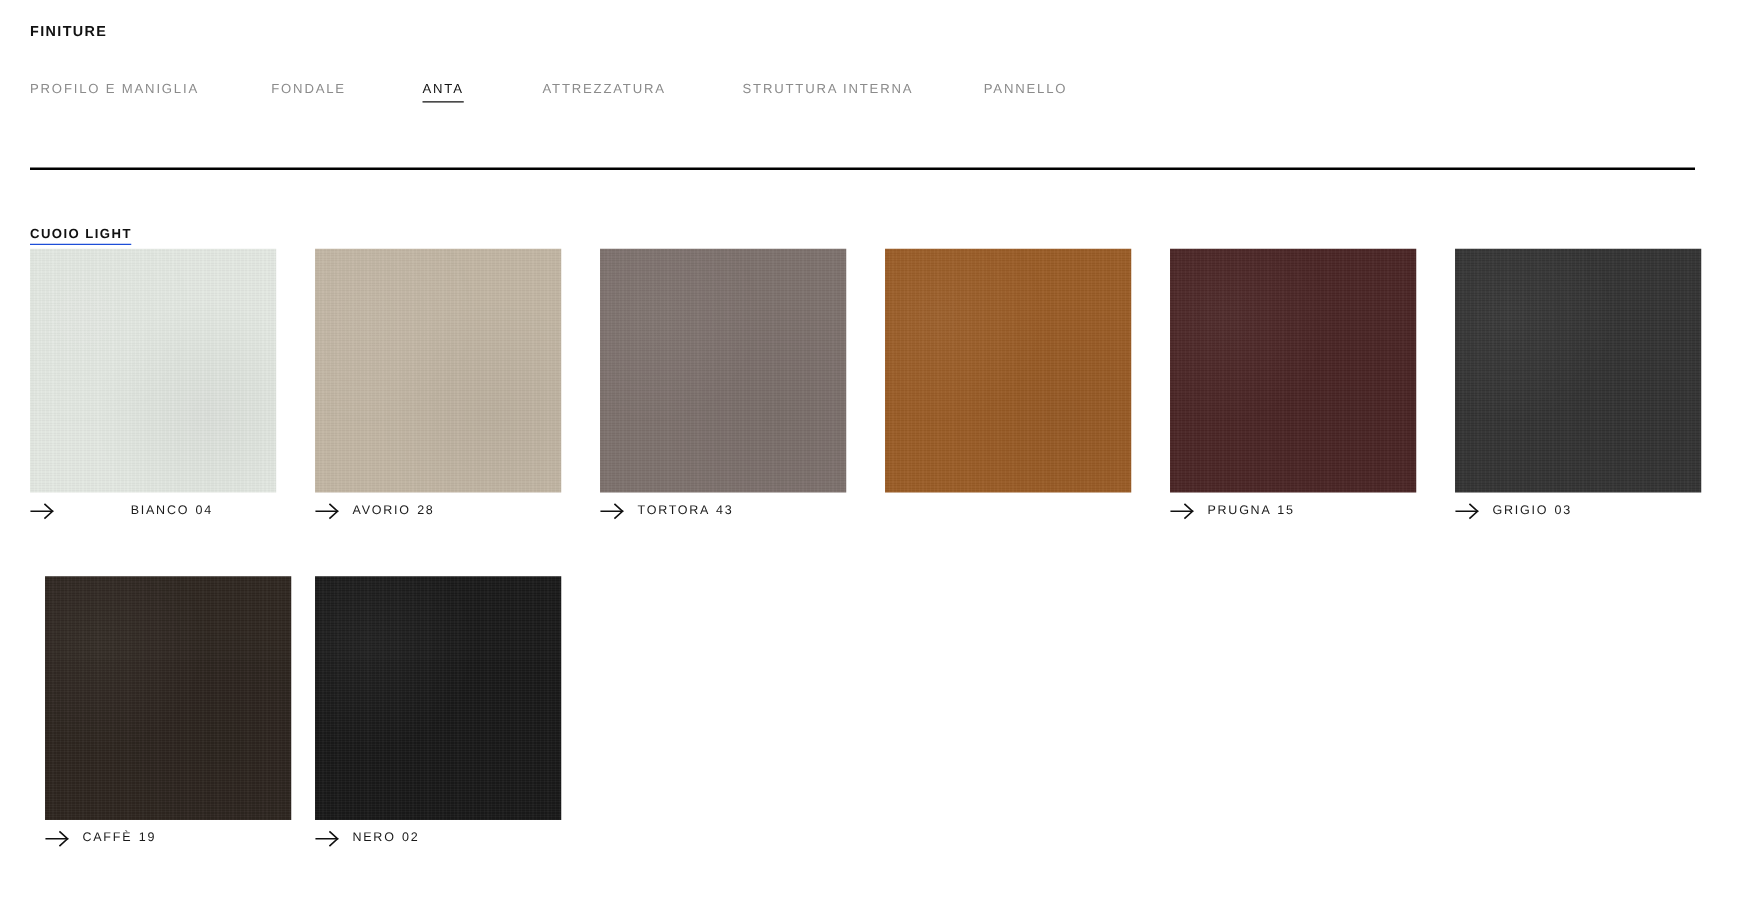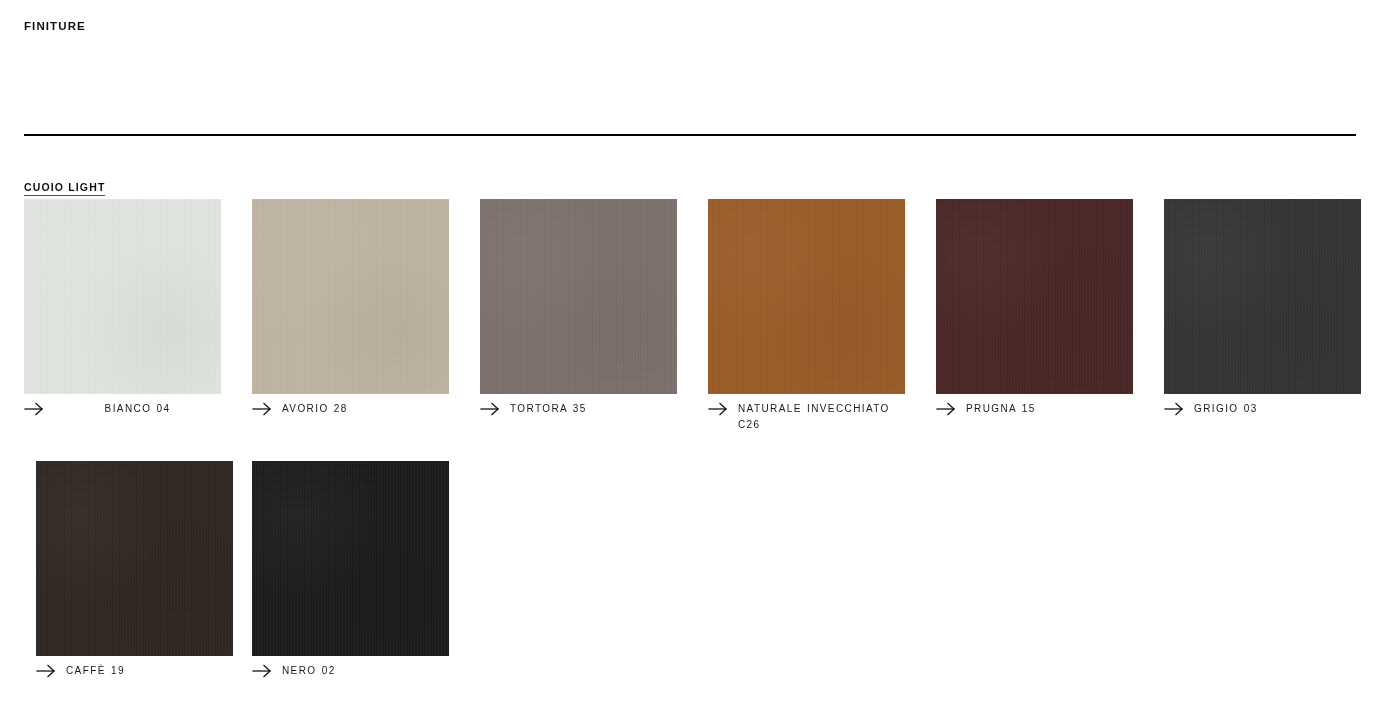--- a/index.html
+++ b/index.html
@@ -137,20 +137,28 @@
   }
   .arrow-icon svg { display: block; }
 </style>
 </head>
 <body>
 
 <div class="page">
 
   <div class="page-title">FINITURE</div>
 
+  <nav class="tabs">
+      <a class="tab" href="#" style="left: 0px;">PROFILO E MANIGLIA</a>
+      <a class="tab" href="#" style="left: 193px;">FONDALE</a>
+      <a class="tab active" href="#" style="left: 314px;">ANTA</a>
+      <a class="tab" href="#" style="left: 410px;">ATTREZZATURA</a>
+      <a class="tab" href="#" style="left: 570px;">STRUTTURA INTERNA</a>
+      <a class="tab" href="#" style="left: 763px;">PANNELLO</a>
+    </nav>
 
   <div class="divider"></div>
 
   <div class="section-title">CUOIO LIGHT</div>
 
   <div class="grid">
       <div class="swatch-card" style="left: 0px; top: 0px; text-align: center;">
         <div class="swatch-chip" style="background: rgb(227, 232, 226);"></div>
         <div class="swatch-label"><span class="arrow-icon">
             <svg width="22" height="14" viewBox="0 0 22 14">
@@ -174,32 +182,24 @@
       </div>
       <div class="swatch-card" style="left: 456px; top: 0px;">
         <div class="swatch-chip" style="background: rgb(125, 113, 109);"></div>
         <div class="swatch-label"><span class="arrow-icon">
             <svg width="22" height="14" viewBox="0 0 22 14">
               <g stroke="#111111" stroke-width="1.3" fill="none" stroke-linecap="square">
                 <line x1="1" y1="7" x2="18" y2="7"></line>
                 <polyline points="12,1.5 18,7 12,12.5"></polyline>
               </g>
             </svg>
-          </span><span>TORTORA 35</span></div>
+          </span><span>TORTORA 43</span></div>
       </div>
       <div class="swatch-card" style="left: 684px; top: 0px;">
         <div class="swatch-chip" style="background: rgb(154, 92, 38);"></div>
-        <div class="swatch-label"><span class="arrow-icon">
-            <svg width="22" height="14" viewBox="0 0 22 14">
-              <g stroke="#111111" stroke-width="1.3" fill="none" stroke-linecap="square">
-                <line x1="1" y1="7" x2="18" y2="7"></line>
-                <polyline points="12,1.5 18,7 12,12.5"></polyline>
-              </g>
-            </svg>
-          </span><span>NATURALE INVECCHIATO C26</span></div>
       </div>
       <div class="swatch-card" style="left: 912px; top: 0px;">
         <div class="swatch-chip" style="background: rgb(74, 37, 37);"></div>
         <div class="swatch-label"><span class="arrow-icon">
             <svg width="22" height="14" viewBox="0 0 22 14">
               <g stroke="#111111" stroke-width="1.3" fill="none" stroke-linecap="square">
                 <line x1="1" y1="7" x2="18" y2="7"></line>
                 <polyline points="12,1.5 18,7 12,12.5"></polyline>
               </g>
             </svg>

